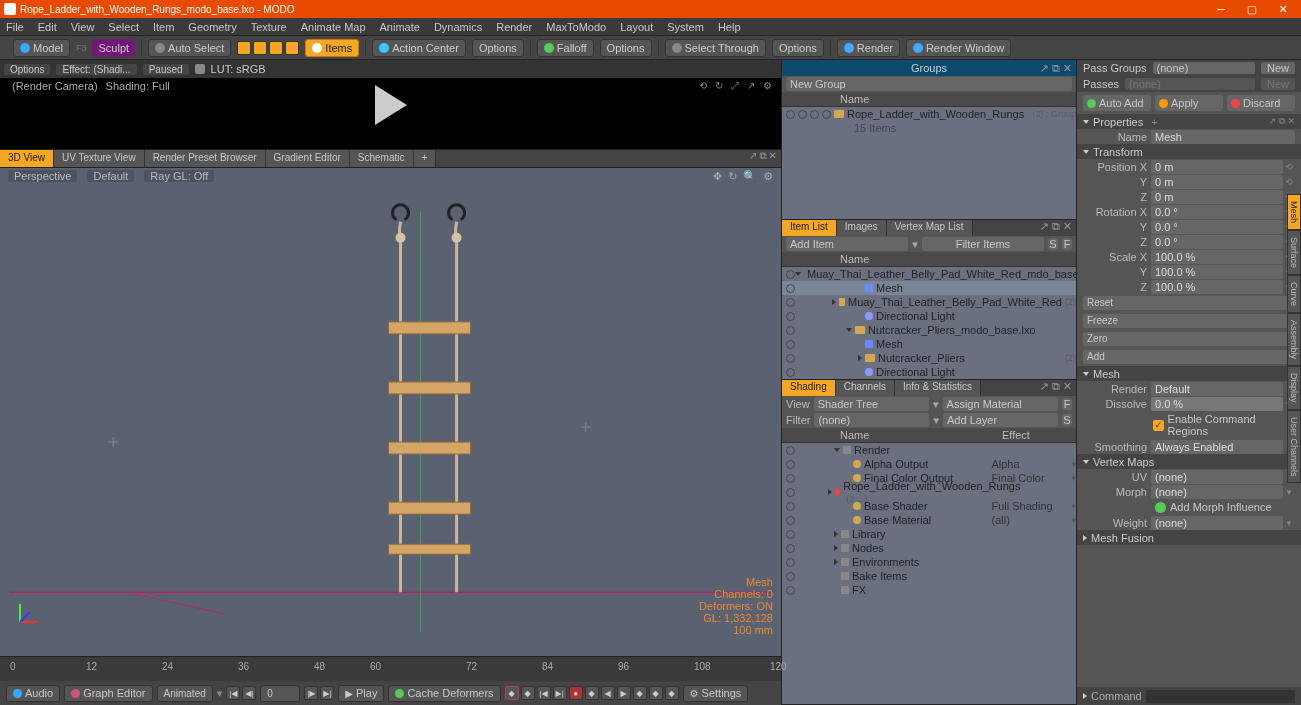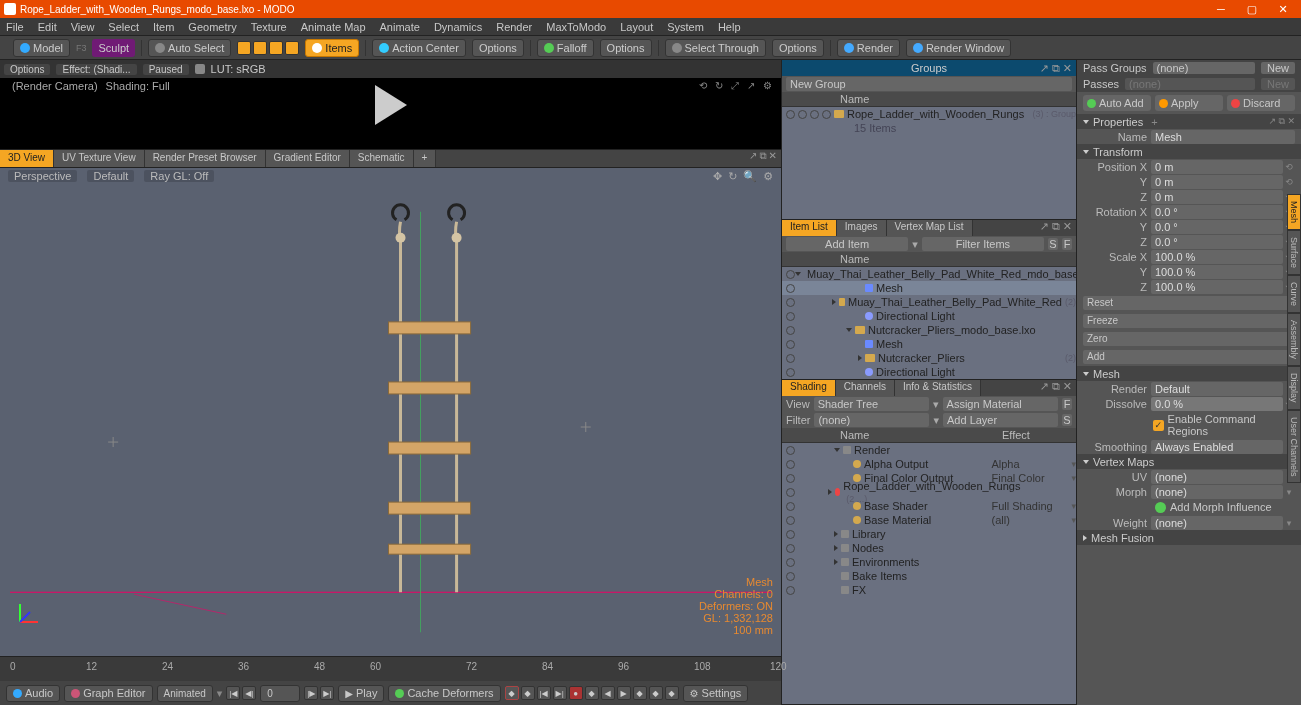--- a/index.html
+++ b/index.html
@@ -407,21 +407,21 @@
             <div class="ptab active">Item List</div>
             <div class="ptab">Images</div>
             <div class="ptab">Vertex Map List</div>
             <div style="margin-left: auto; display: flex; gap: 3px; padding: 0px 4px; font-size: 9px; color: rgb(153, 153, 153);">
               <span>↗</span>
               <span>⧉</span>
               <span>✕</span>
             </div>
           </div>
         <div class="panelsubbar">
-          <span class="field" style="text-align:center">Add Item</span>
+          <span class="field" style="text-align:left">Add Item</span>
           <span style="color:#aaa">▾</span>
           <span class="field" style="text-align:center">Filter Items</span>
           <span style="width:10px;text-align:center;background:#666;border-radius:2px">S</span>
           <span style="width:10px;text-align:center;background:#666;border-radius:2px">F</span>
         </div>
         <div class="listhdr">
             <span class="c1"></span>
             <span>Name</span>
           </div>
         <div class="listbody flexfill" id="itemrows">
@@ -799,15 +799,20 @@
 
       <div class="sidetabs" id="sidetabs">
           <div class="sidetab active">Mesh</div>
           <div class="sidetab">Surface</div>
           <div class="sidetab">Curve</div>
           <div class="sidetab">Assembly</div>
           <div class="sidetab">Display</div>
           <div class="sidetab">User Channels</div>
         </div>
 
+      <div class="cmdbar">
+        <span class="tri" style="display:inline-block;width:0;height:0;border-left:4px solid #ccc;border-top:3px solid transparent;border-bottom:3px solid transparent"></span>
+        <span class="cmdlabel">Command</span>
+        <input style="">
+      </div>
     </div>
   </div>
 </div>
 
 </body></html>

